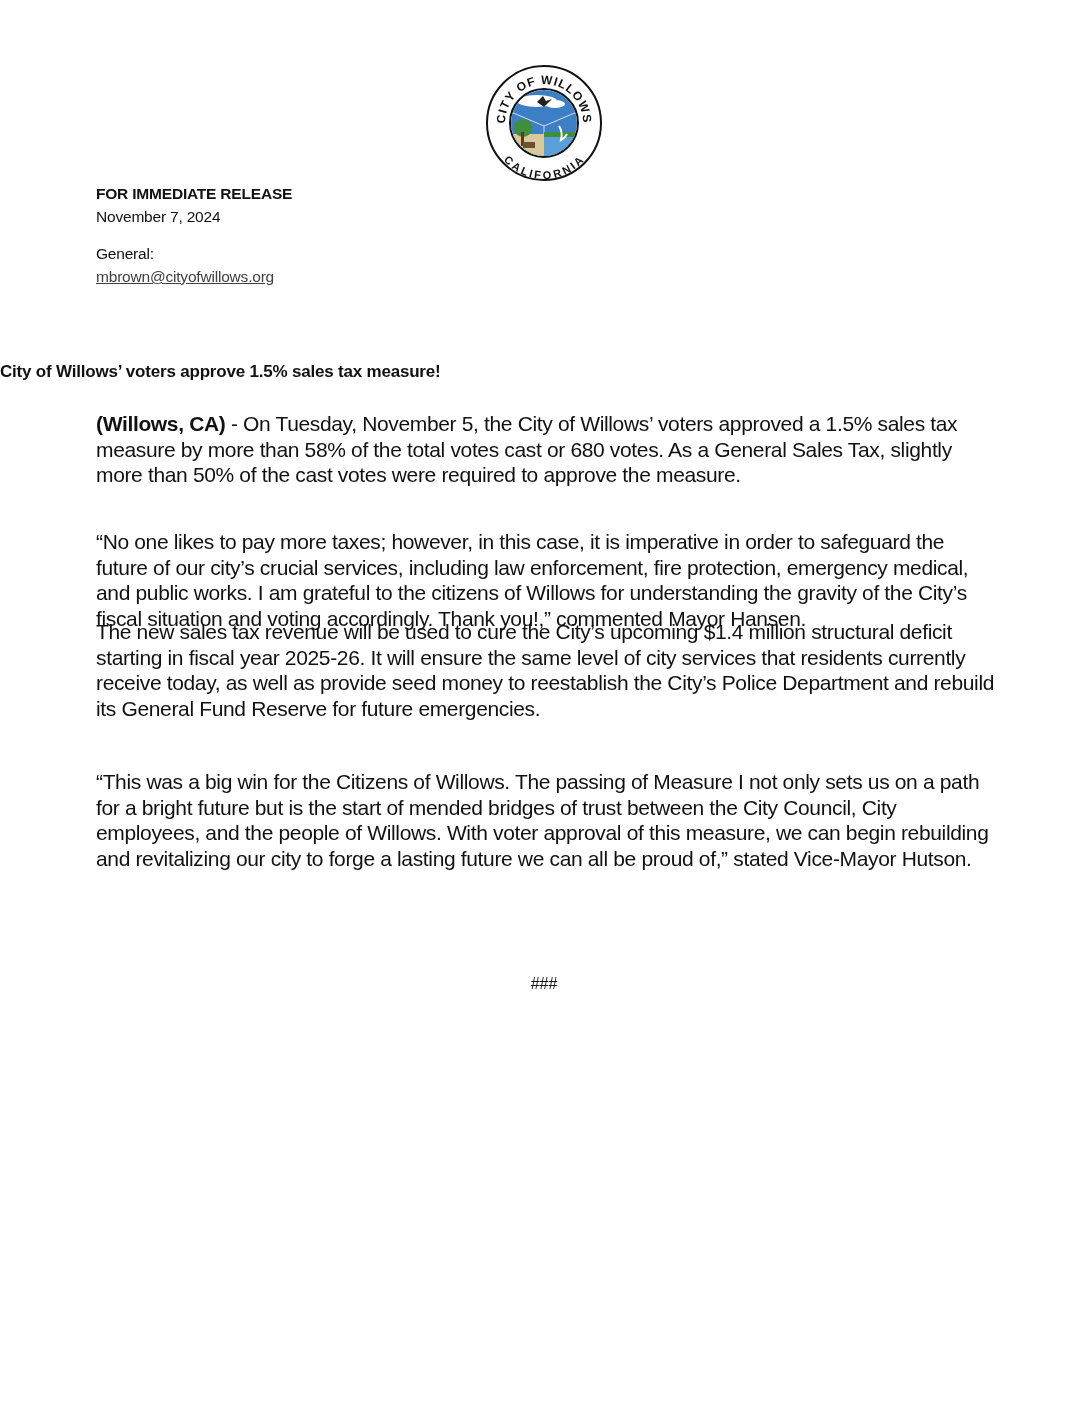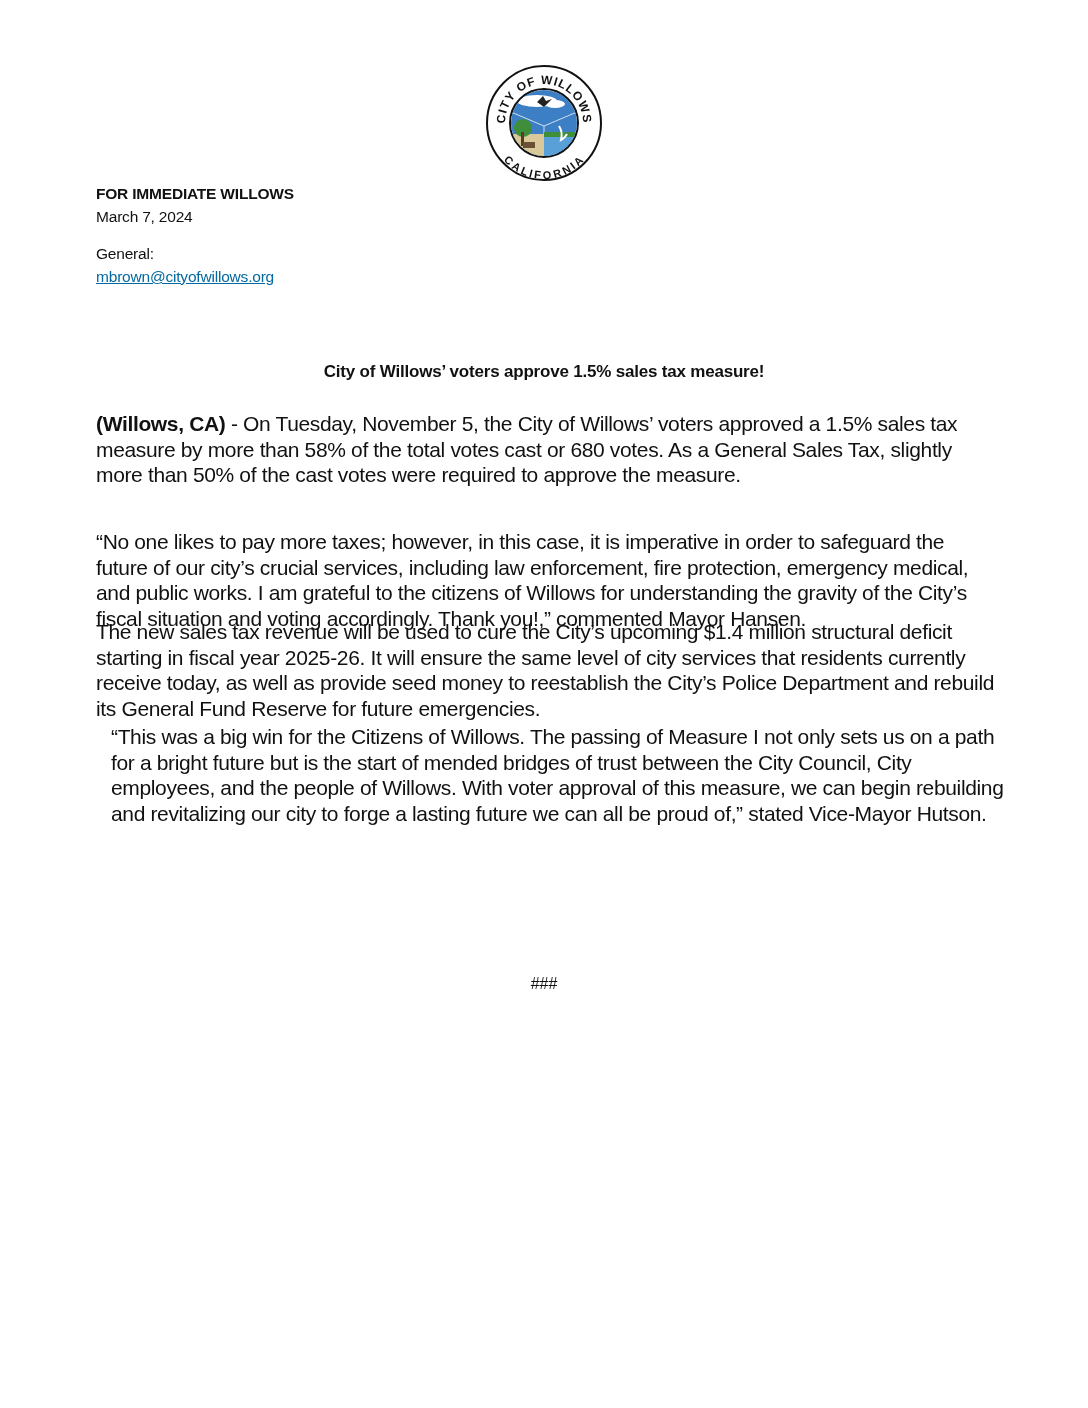--- a/index.html
+++ b/index.html
@@ -36,48 +36,48 @@
       line-height: 23px;
       letter-spacing: -0.2px;
     }
     .header-block .release {
       font-weight: bold;
     }
     .header-block .spacer {
       height: 14px;
     }
     .header-block a {
-      color: #0369a1;
+      color: #404040;
       text-decoration: underline;
     }
     .headline {
       position: absolute;
       left: 0;
       width: 1088px;
       top: 362px;
-      text-align: center;
+      text-align: left;
       font-weight: bold;
       font-size: 17px;
       letter-spacing: -0.2px;
     }
     .body-text {
       position: absolute;
       left: 96px;
       width: 900px;
       font-size: 21px;
       line-height: 25.5px;
       letter-spacing: -0.35px;
     }
     .body-text p {
       margin: 0;
     }
     .p1 { top: 411px; }
     .p2 { top: 513px; margin-top: 16px; }
     .p3 { top: 619px; }
-    .p4 { top: 724px; margin-left: 15px; }
+    .p4 { top: 769px; }
     .p5 { top: 897px; }
     .p1 .lead {
       font-weight: bold;
     }
     .end-mark {
       position: absolute;
       left: 0;
       width: 1088px;
       top: 975px;
       text-align: center;
@@ -118,22 +118,22 @@
       <text font-family="Liberation Sans, sans-serif" font-weight="bold" font-size="12" fill="#111" letter-spacing="1">
         <textPath href="#topArc" startOffset="50%" text-anchor="middle">CITY OF WILLOWS</textPath>
       </text>
       <text font-family="Liberation Sans, sans-serif" font-weight="bold" font-size="11" fill="#111" letter-spacing="1.2">
         <textPath href="#botArc" startOffset="50%" text-anchor="middle" dominant-baseline="hanging">CALIFORNIA</textPath>
       </text>
     </svg>
   </div>
 
   <div class="header-block">
-    <div class="release">FOR IMMEDIATE WILLOWS</div>
-    <div>March 7, 2024</div>
+    <div class="release">FOR IMMEDIATE RELEASE</div>
+    <div>November 7, 2024</div>
     <div class="spacer"></div>
     <div>General:</div>
     <div><a href="#">mbrown@cityofwillows.org</a></div>
   </div>
 
   <div class="headline">City of Willows’ voters approve 1.5% sales tax measure!</div>
 
   <div class="body-text p1">
     <p><span class="lead">(Willows, CA)</span><span> - On Tuesday, November 5, the City of Willows’ voters approved a 1.5% sales tax measure by more than 58% of the total votes cast or 680 votes.  As a General Sales Tax, slightly more than 50% of the cast votes were required to approve the measure.</span></p>
   </div>

